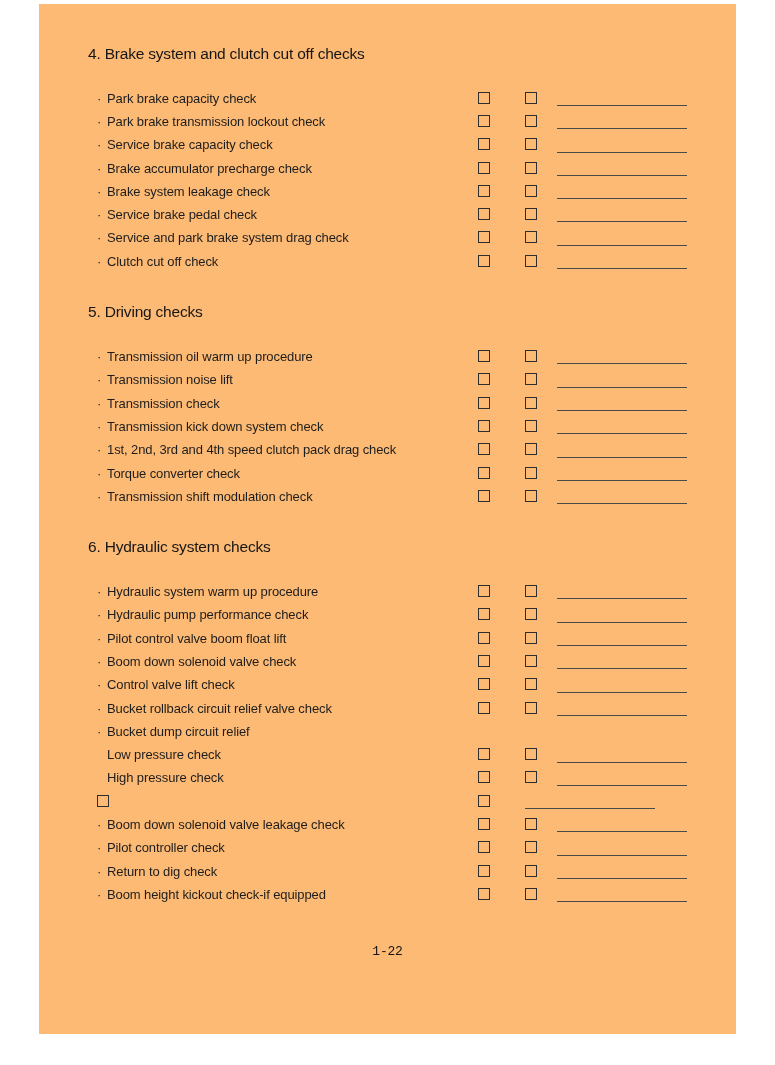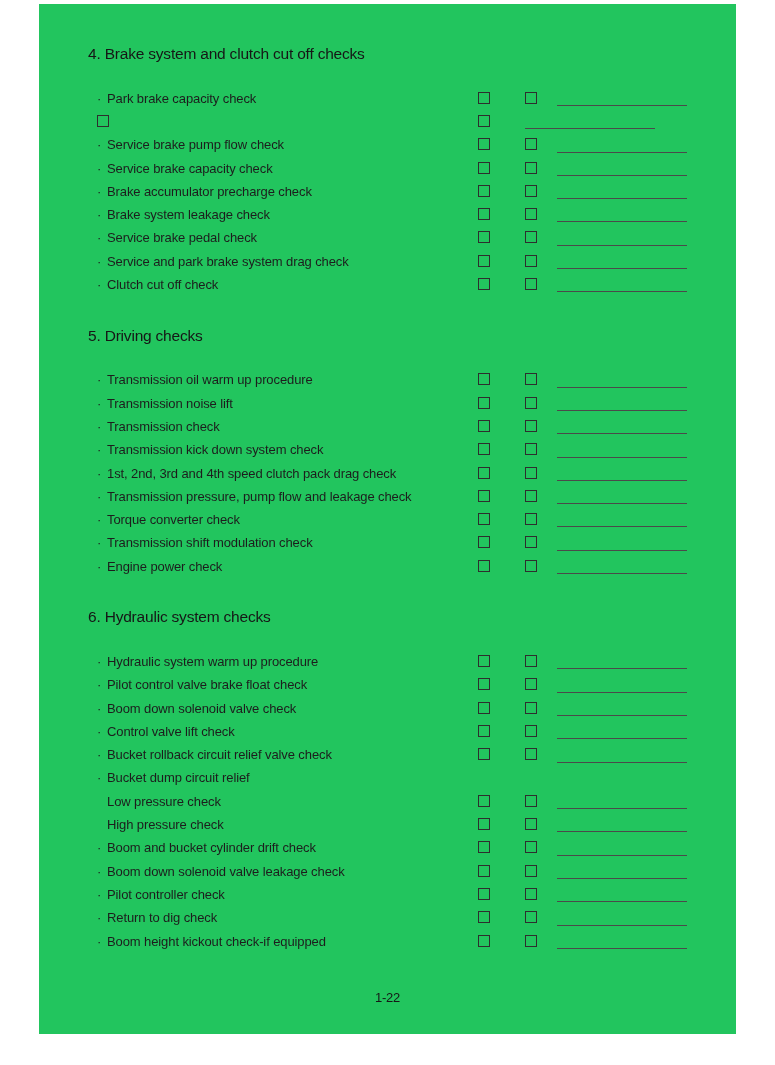--- a/index.html
+++ b/index.html
@@ -13,21 +13,21 @@
     width: 775px;
     height: 1065px;
     background: #ffffff;
     overflow: hidden;
   }
   .page {
     box-sizing: border-box;
     width: 697px;
     height: 1030px;
     margin: 4px auto 16px auto;
-    background: #22c55e;
+    background: #fdba74;
     padding-top: 40px;
     color: #1d1d1d;
   }
   .section-title {
     padding-left: 49px;
     font-size: 15.5px;
     line-height: 19px;
     letter-spacing: -0.2px;
     color: #161616;
     margin: 29px 0 24px 0;
@@ -67,20 +67,21 @@
     width: 130px;
     height: 18px;
     border-bottom: 1.6px solid #4a4a4a;
   }
   .page-number {
     margin-top: 37px;
     text-align: center;
     font-size: 13px;
     letter-spacing: -0.2px;
     color: #161616;
+    font-family: Liberation Mono, monospace;
   }
 </style>
 </head>
 <body>
 
 <div class="canvas">
   <div class="page">
     <div id="sections">
   <div class="section">
     <div class="section-title">4. Brake system and clutch cut off checks</div>
@@ -94,45 +95,34 @@
     </div>
     <div>
       <span class="checkbox"></span>
     </div>
     <div class="line-cell">
       <span class="blank-line"></span>
     </div>
   </div>
 
   <div class="row">
-    <div>
-      <span class="checkbox"></span>
-    </div>
-    <div>
-      <span class="checkbox"></span>
-    </div>
-    <div class="line-cell">
-      <span class="blank-line"></span>
-    </div>
-  </div>
-
-  <div class="row">
-    <div class="label-cell">
-      <span class="bullet">·</span><span>Service brake pump flow check</span>
-    </div>
-    <div>
-      <span class="checkbox"></span>
-    </div>
-    <div>
-      <span class="checkbox"></span>
-    </div>
-    <div class="line-cell">
-      <span class="blank-line"></span>
-    </div>
-  </div>
+    <div class="label-cell">
+      <span class="bullet">·</span><span>Park brake transmission lockout check</span>
+    </div>
+    <div>
+      <span class="checkbox"></span>
+    </div>
+    <div>
+      <span class="checkbox"></span>
+    </div>
+    <div class="line-cell">
+      <span class="blank-line"></span>
+    </div>
+  </div>
+
 
   <div class="row">
     <div class="label-cell">
       <span class="bullet">·</span><span>Service brake capacity check</span>
     </div>
     <div>
       <span class="checkbox"></span>
     </div>
     <div>
       <span class="checkbox"></span>
@@ -290,34 +280,20 @@
       <span class="checkbox"></span>
     </div>
     <div>
       <span class="checkbox"></span>
     </div>
     <div class="line-cell">
       <span class="blank-line"></span>
     </div>
   </div>
 
-  <div class="row">
-    <div class="label-cell">
-      <span class="bullet">·</span><span>Transmission pressure, pump flow and leakage check</span>
-    </div>
-    <div>
-      <span class="checkbox"></span>
-    </div>
-    <div>
-      <span class="checkbox"></span>
-    </div>
-    <div class="line-cell">
-      <span class="blank-line"></span>
-    </div>
-  </div>
 
   <div class="row">
     <div class="label-cell">
       <span class="bullet">·</span><span>Torque converter check</span>
     </div>
     <div>
       <span class="checkbox"></span>
     </div>
     <div>
       <span class="checkbox"></span>
@@ -335,34 +311,20 @@
       <span class="checkbox"></span>
     </div>
     <div>
       <span class="checkbox"></span>
     </div>
     <div class="line-cell">
       <span class="blank-line"></span>
     </div>
   </div>
 
-  <div class="row">
-    <div class="label-cell">
-      <span class="bullet">·</span><span>Engine power check</span>
-    </div>
-    <div>
-      <span class="checkbox"></span>
-    </div>
-    <div>
-      <span class="checkbox"></span>
-    </div>
-    <div class="line-cell">
-      <span class="blank-line"></span>
-    </div>
-  </div>
 </div>
   </div>
 
   <div class="section">
     <div class="section-title">6. Hydraulic system checks</div>
     <div class="rows">
   <div class="row">
     <div class="label-cell">
       <span class="bullet">·</span><span>Hydraulic system warm up procedure</span>
     </div>
@@ -370,24 +332,38 @@
       <span class="checkbox"></span>
     </div>
     <div>
       <span class="checkbox"></span>
     </div>
     <div class="line-cell">
       <span class="blank-line"></span>
     </div>
   </div>
 
-
-  <div class="row">
-    <div class="label-cell">
-      <span class="bullet">·</span><span>Pilot control valve brake float check</span>
+  <div class="row">
+    <div class="label-cell">
+      <span class="bullet">·</span><span>Hydraulic pump performance check</span>
+    </div>
+    <div>
+      <span class="checkbox"></span>
+    </div>
+    <div>
+      <span class="checkbox"></span>
+    </div>
+    <div class="line-cell">
+      <span class="blank-line"></span>
+    </div>
+  </div>
+
+  <div class="row">
+    <div class="label-cell">
+      <span class="bullet">·</span><span>Pilot control valve boom float lift</span>
     </div>
     <div>
       <span class="checkbox"></span>
     </div>
     <div>
       <span class="checkbox"></span>
     </div>
     <div class="line-cell">
       <span class="blank-line"></span>
     </div>
@@ -477,23 +453,20 @@
     </div>
     <div>
       <span class="checkbox"></span>
     </div>
     <div class="line-cell">
       <span class="blank-line"></span>
     </div>
   </div>
 
   <div class="row">
-    <div class="label-cell">
-      <span class="bullet">·</span><span>Boom and bucket cylinder drift check</span>
-    </div>
     <div>
       <span class="checkbox"></span>
     </div>
     <div>
       <span class="checkbox"></span>
     </div>
     <div class="line-cell">
       <span class="blank-line"></span>
     </div>
   </div>

